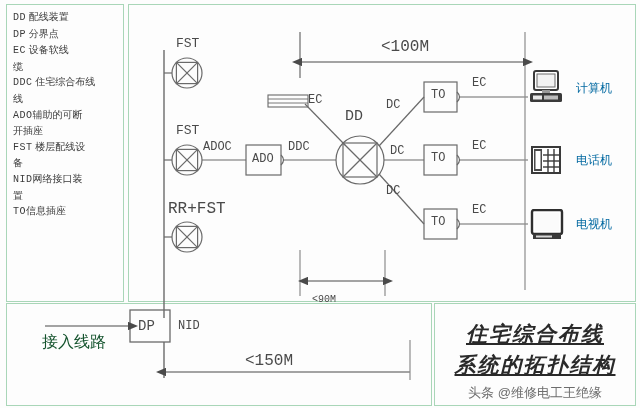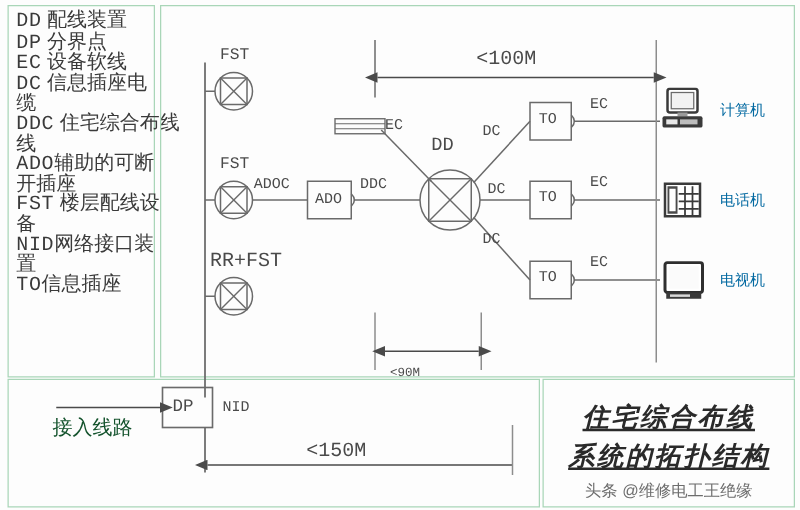--- a/index.html
+++ b/index.html
@@ -6,21 +6,21 @@
   body{width:640px;height:408px;overflow:hidden;
        font-family:"Liberation Sans","DejaVu Sans",sans-serif;}
   #root{position:relative;width:640px;height:408px;background:#fdfdfd;}
 
   .panel{position:absolute;border:1.5px solid #a9d6b8;background:transparent;}
 
   
   #legend{left:6px;top:4px;width:116px;height:296px;}
   #legend .lines{padding:4px 5px 0 6px;}
   .legend-line{
-    font-size:16px;line-height:15.6px;color:#3a3a3a;
+    font-size:10px;line-height:15.6px;color:#3a3a3a;
     white-space:nowrap;letter-spacing:0px;
   }
   .legend-line .code{font-family:"Liberation Mono","DejaVu Sans Mono",monospace;letter-spacing:.5px;}
 
   
   #diagram{left:128px;top:4px;width:506px;height:296px;}
   
   #bottomleft{left:6px;top:303px;width:424px;height:101px;}
   
   #caption{left:434px;top:303px;width:200px;height:101px;}
@@ -50,21 +50,20 @@
 </head>
 <body>
 
 <div id="root">
 
   <div class="panel" id="legend">
     <div class="lines">
       <div class="legend-line"><span class="code">DD</span> <span>配线装置</span></div>
       <div class="legend-line"><span class="code">DP</span> <span>分界点</span></div>
       <div class="legend-line"><span class="code">EC</span> <span>设备软线</span></div>
-      <div class="legend-line"><span class="code">DC</span> <span>信息插座电</span></div>
       <div class="legend-line"><span>缆</span></div>
       <div class="legend-line"><span class="code">DDC</span> <span>住宅综合布线</span></div>
       <div class="legend-line"><span>线</span></div>
       <div class="legend-line"><span class="code">ADO</span><span>辅助的可断</span></div>
       <div class="legend-line"><span>开插座</span></div>
       <div class="legend-line"><span class="code">FST</span> <span>楼层配线设</span></div>
       <div class="legend-line"><span>备</span></div>
       <div class="legend-line"><span class="code">NID</span><span>网络接口装</span></div>
       <div class="legend-line"><span>置</span></div>
       <div class="legend-line"><span class="code">TO</span><span>信息插座</span></div>

